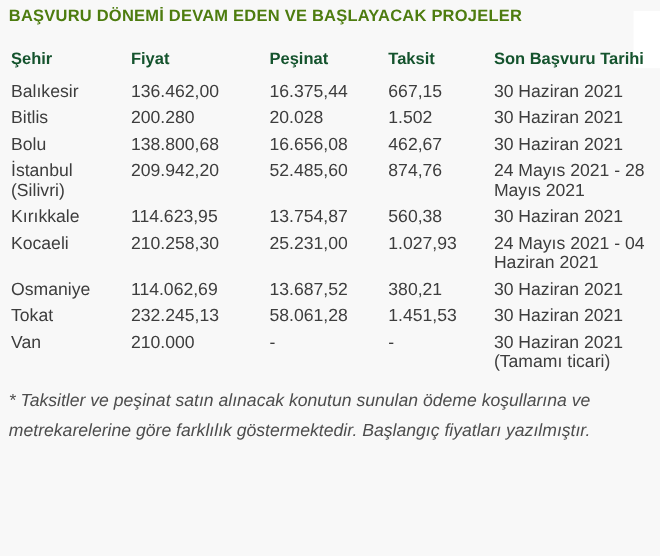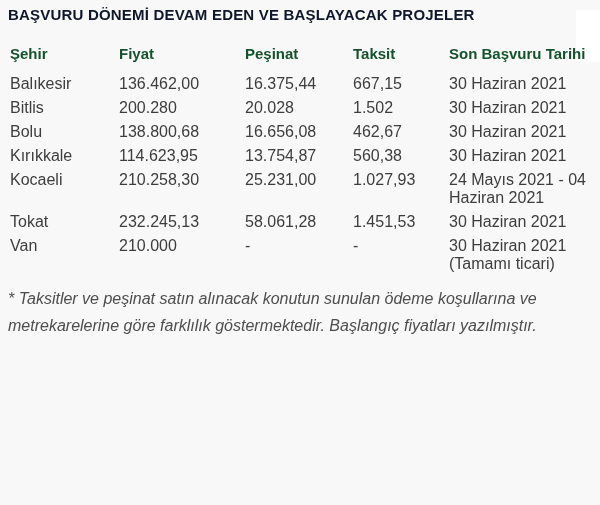--- a/index.html
+++ b/index.html
@@ -20,21 +20,21 @@
   }
   .content {
     position: absolute;
     top: 6px;
     left: 8px;
     width: 592px;
   }
   .page-title {
     font-size: 15px;
     font-weight: bold;
-    color: #0f172a;
+    color: #4d7c0f;
     letter-spacing: 0.2px;
     line-height: 18px;
   }
   table.projects {
     border-collapse: collapse;
     table-layout: fixed;
     margin-top: 18px;
     margin-left: 2px;
     width: 589px;
   }
@@ -112,32 +112,46 @@
         <td>30 Haziran 2021</td>
       </tr>
       <tr>
         <td>Bolu</td>
         <td>138.800,68</td>
         <td>16.656,08</td>
         <td>462,67</td>
         <td>30 Haziran 2021</td>
       </tr>
       <tr>
+        <td>İstanbul (Silivri)</td>
+        <td>209.942,20</td>
+        <td>52.485,60</td>
+        <td>874,76</td>
+        <td>24 Mayıs 2021 - 28 Mayıs 2021</td>
+      </tr>
+      <tr>
         <td>Kırıkkale</td>
         <td>114.623,95</td>
         <td>13.754,87</td>
         <td>560,38</td>
         <td>30 Haziran 2021</td>
       </tr>
       <tr>
         <td>Kocaeli</td>
         <td>210.258,30</td>
         <td>25.231,00</td>
         <td>1.027,93</td>
         <td>24 Mayıs 2021 - 04 Haziran 2021</td>
+      </tr>
+      <tr>
+        <td>Osmaniye</td>
+        <td>114.062,69</td>
+        <td>13.687,52</td>
+        <td>380,21</td>
+        <td>30 Haziran 2021</td>
       </tr>
       <tr>
         <td>Tokat</td>
         <td>232.245,13</td>
         <td>58.061,28</td>
         <td>1.451,53</td>
         <td>30 Haziran 2021</td>
       </tr>
       <tr>
         <td>Van</td>

